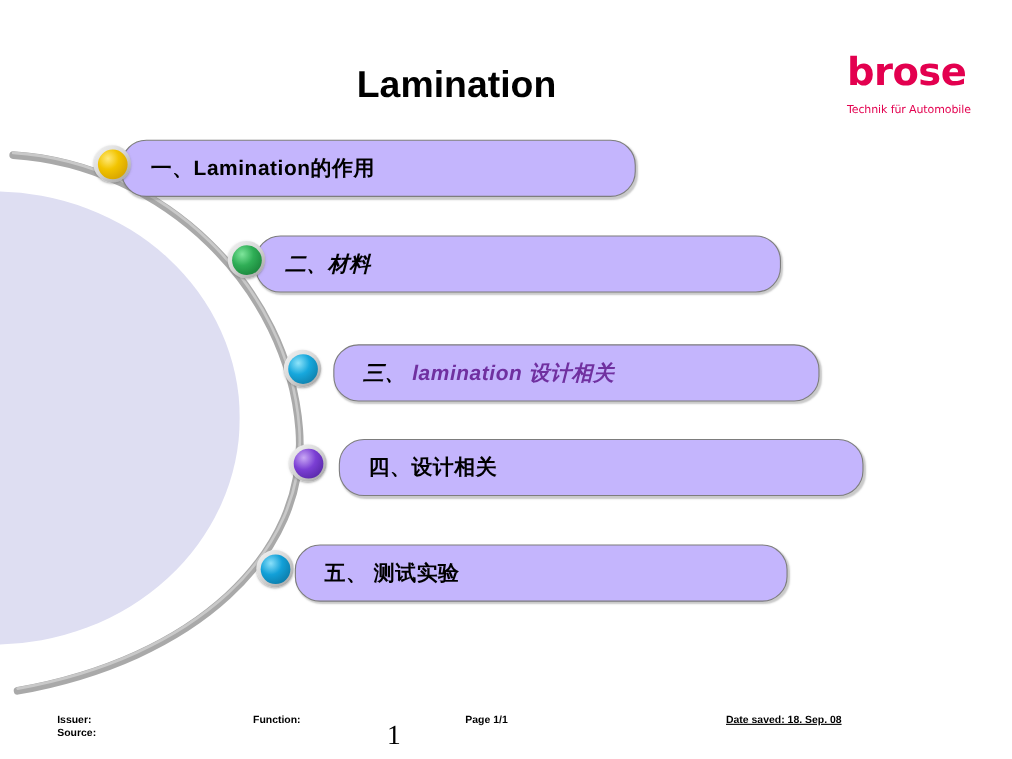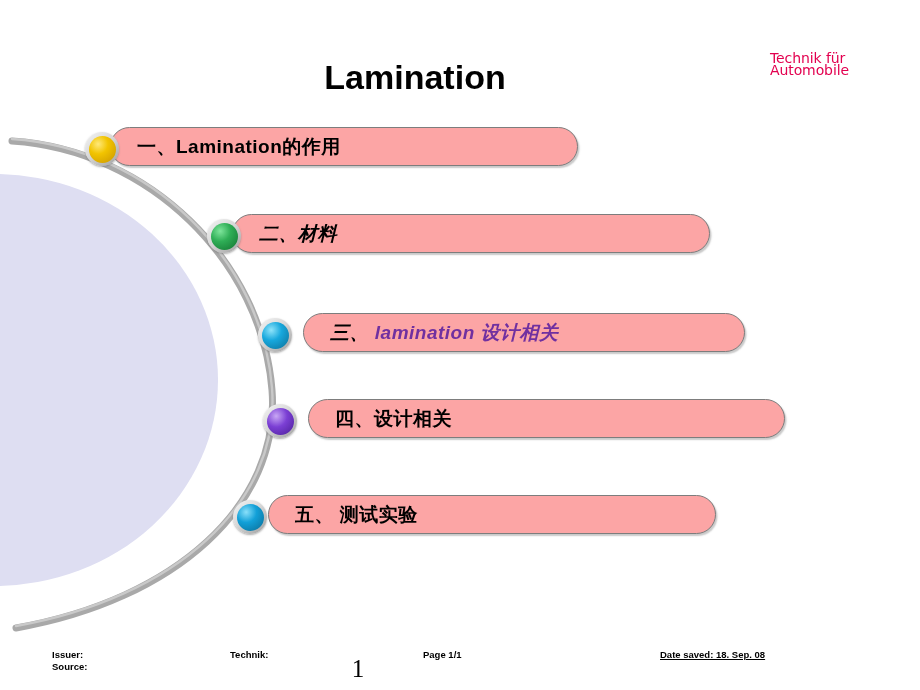--- a/index.html
+++ b/index.html
@@ -38,25 +38,25 @@
     font-family: "DejaVu Sans", sans-serif;
     font-weight: bold;
     font-size: 35px;
     line-height: 33px;
     letter-spacing: -0.5px;
     color: #E3004F;
     display: block;
   }
   #brose-logo .logo-tag {
     font-family: "DejaVu Sans", sans-serif;
-    font-size: 14px;
+    font-size: 10px;
     line-height: 12px;
     color: #E3004F;
     display: block;
-    margin-top: 2px;
+    margin-top: 12px;
     letter-spacing: -0.1px;
   }
 
   
   #slide-title {
     position: absolute;
     left: 0;
     top: 58px;
     width: 830px;
     text-align: center;
@@ -68,23 +68,23 @@
 
   
   .agenda-row {
     position: absolute;
     height: 44px;
   }
   .pill {
     position: absolute;
     left: 0;
     top: 0;
-    height: 39px;
+    height: 52px;
     box-sizing: border-box;
-    background: #fca5a5;
+    background: #c4b5fd;
     border: 1.4px solid #7d7d7d;
     border-radius: 23px;
     box-shadow: 1.5px 2px 1.5px rgba(120,120,120,0.40);
   }
   .pill-label {
     position: absolute;
     top: 50%;
     transform: translateY(-50%);
     left: 26px;
     white-space: nowrap;
@@ -164,20 +164,21 @@
 
   <g clip-path="url(#clip-left)">
     <ellipse cx="-6" cy="380" rx="224" ry="206" fill="#DEDEF2"></ellipse>
   </g>
 
   <path d="M 12,141 C 150,150 262,262 272,390 C 281,505 175,600 16,628" fill="none" stroke="#A9A9A9" stroke-width="7" stroke-linecap="round"></path>
   <path d="M 12,141 C 150,150 262,262 272,390 C 281,505 175,600 16,628" fill="none" stroke="#C9C9C9" stroke-width="2.4" stroke-linecap="round" transform="translate(0,-2)"></path>
 </svg>
 
 <div id="brose-logo">
+  <span class="logo-word">brose</span>
   <span class="logo-tag">Technik für Automobile</span>
 </div>
 
 <div id="slide-title">Lamination</div>
 
 <div class="agenda-row" style="left:110px; top:127px; width:468px;">
   <div class="pill" style="width:468px;">
     <span class="pill-label">
       <span>一、Lamination的作用</span>
     </span>
@@ -232,18 +233,18 @@
   </div>
   <span class="bullet" style="left:-35px;">
     <span class="ring"></span>
     <span class="orb" style="background: radial-gradient(circle at 34% 30%, #8AE0FA 0%, #12A0D8 40%, #0A6B94 100%);"></span>
   </span>
 </div>
 
 <div id="footer">
   <span class="f-cell f-issuer">Issuer:</span>
   <span class="f-cell f-source">Source:</span>
-  <span class="f-cell f-function">Technik:</span>
+  <span class="f-cell f-function">Function:</span>
   <span class="f-cell f-page">Page 1/1</span>
   <span class="f-cell f-date">Date saved: 18. Sep. 08</span>
 </div>
 
 <div id="page-number">1</div>
 
 </body></html>

